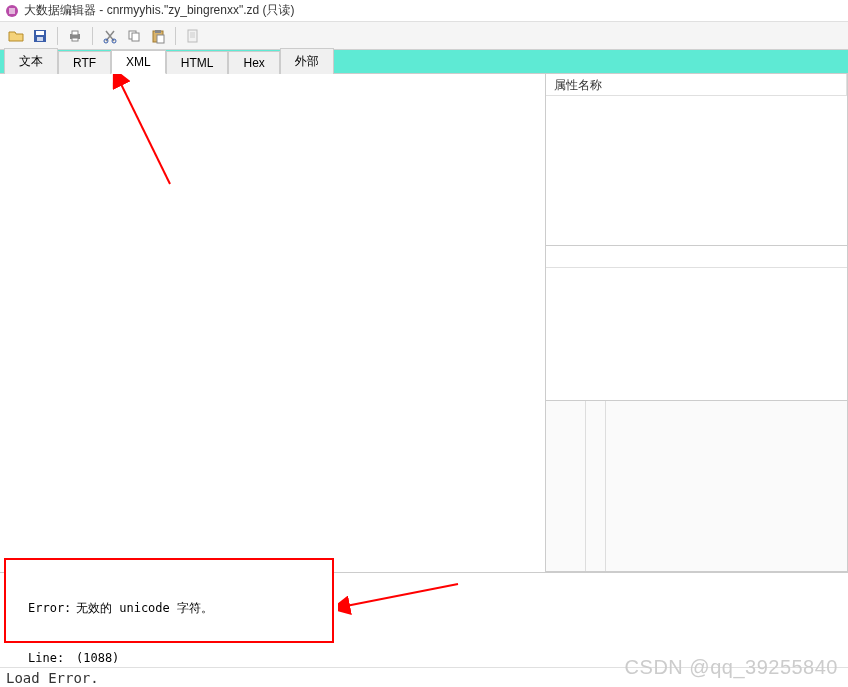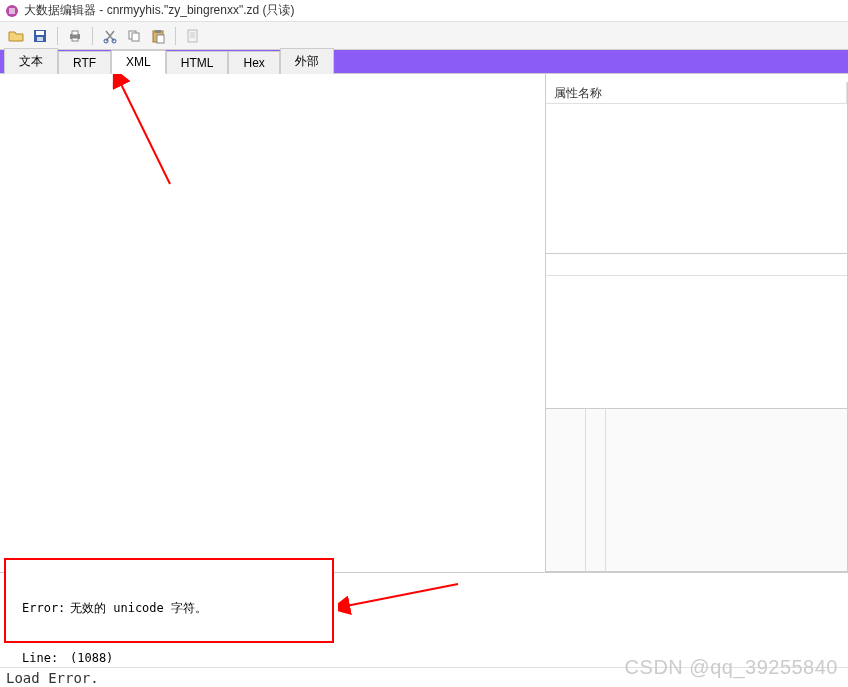--- a/index.html
+++ b/index.html
@@ -3,32 +3,32 @@
 <meta charset="utf-8">
 <style>
 * { box-sizing: border-box; margin: 0; padding: 0; }
 body { font-family: "Microsoft YaHei", SimSun, Arial, sans-serif; font-size: 12px; background: #fff; width: 848px; height: 687px; overflow: hidden; position: relative; }
 .titlebar { height: 22px; background: #fff; display: flex; align-items: center; padding-left: 4px; border-bottom: 1px solid #e0e0e0; }
 .titlebar-icon { width: 16px; height: 16px; margin-right: 4px; display: inline-flex; align-items: center; justify-content: center; }
 .titlebar-text { font-size: 12px; color: #333; }
 .toolbar { height: 28px; background: #f5f5f5; border-bottom: 1px solid #d0d0d0; display: flex; align-items: center; padding: 0 6px; gap: 4px; }
 .toolbar-btn { width: 20px; height: 20px; display: inline-flex; align-items: center; justify-content: center; cursor: pointer; }
 .toolbar-sep { width: 1px; height: 18px; background: #ccc; margin: 0 3px; }
-.tabbar { height: 24px; background: #8b5cf6; border-bottom: 1px solid #ccc; display: flex; align-items: flex-end; padding-left: 4px; }
+.tabbar { height: 24px; background: #5eead4; border-bottom: 1px solid #ccc; display: flex; align-items: flex-end; padding-left: 4px; }
 .tab { padding: 4px 14px; border: 1px solid #ccc; border-bottom: none; background: #f0f0f0; margin-right: 0px; font-size: 12px; cursor: pointer; position: relative; top: 1px; }
 .tab.active { background: #fff; border-bottom: 1px solid #fff; }
 .main-area { display: flex; height: 498px; }
 .left-panel { width: 546px; border-right: 1px solid #ccc; background: #fff; position: relative; }
-.right-panel { flex: 1; display: flex; flex-direction: column; border-right: 1px solid #ccc; margin-top: 8px; }
+.right-panel { flex: 1; display: flex; flex-direction: column; border-right: 1px solid #ccc; }
 .props-panel { height: 172px; border-bottom: 1px solid #ccc; }
 .nodes-panel { height: 155px; border-bottom: 1px solid #ccc; }
 .extra-panel { flex: 1; border-bottom: 1px solid #ccc; background: #fafafa; position: relative; }
 .panel-header { display: flex; height: 22px; background: #fff; border-bottom: 1px solid #e0e0e0; }
 .col-header { flex: 1; padding: 3px 8px; border-right: 1px solid #e0e0e0; font-size: 12px; color: #333; }
-.error-box { position: absolute; left: 4px; top: 558px; width: 330px; height: 85px; border: 2px solid #ff0000; background: #fff; padding: 6px 16px; font-family: SimSun, monospace; font-size: 12px; line-height: 1.4; white-space: pre; }
+.error-box { position: absolute; left: 4px; top: 558px; width: 330px; height: 85px; border: 2px solid #ff0000; background: #fff; padding: 6px 22px; font-family: SimSun, monospace; font-size: 12px; line-height: 1.4; white-space: pre; }
 .error-box .err-line { display: flex; }
 .error-box .err-label { width: 48px; }
 .status-bar { position: absolute; left: 0; bottom: 0; right: 0; height: 20px; padding: 2px 6px; font-family: SimSun, monospace; font-size: 14px; color: #333; border-top: 1px solid #e0e0e0; }
 .middle-divider { position: absolute; left: 0; top: 572px; right: 0; height: 1px; background: #ccc; }
 .arrow-annotation { position: absolute; pointer-events: none; }
 .watermark { position: absolute; right: 10px; bottom: 8px; font-size: 20px; color: #ccc; font-family: Arial, sans-serif; letter-spacing: 0.5px; }
 .extra-inner { height: 100%; display: flex; }
 .extra-slot { width: 40px; border-right: 1px solid #ddd; }
 </style>
 </head>

